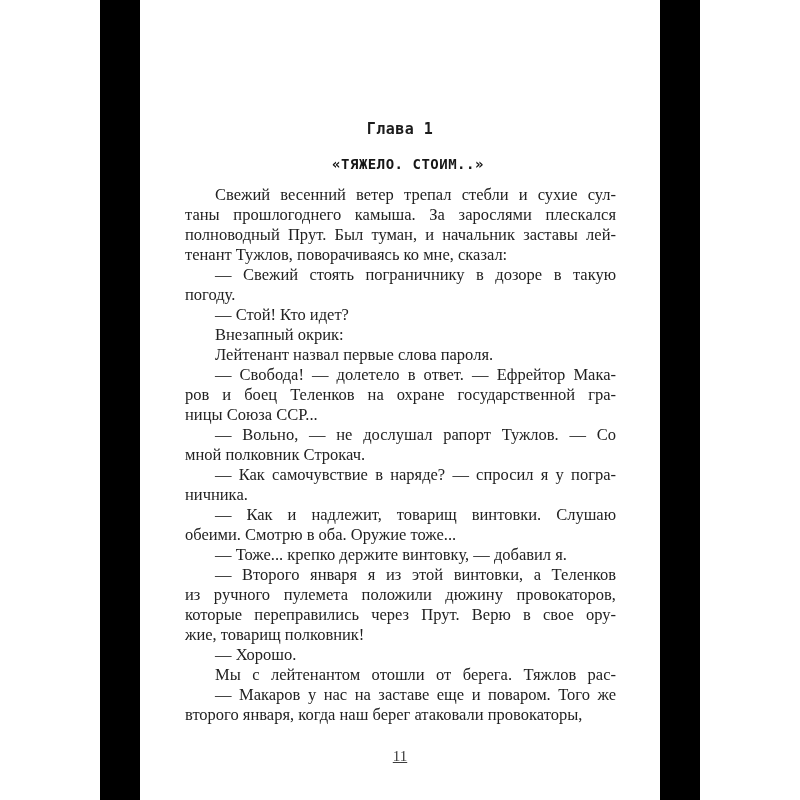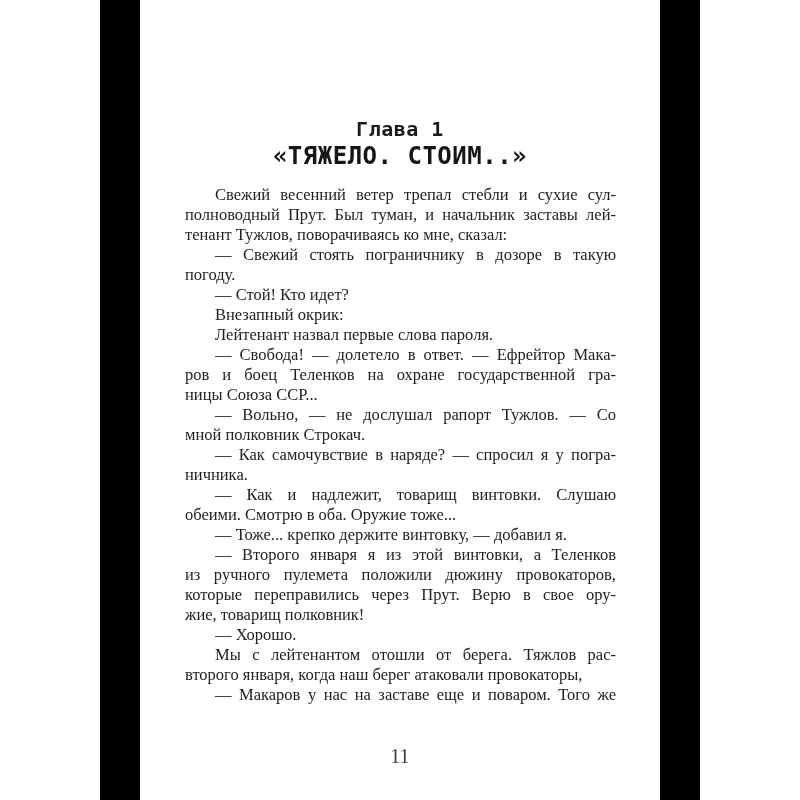--- a/index.html
+++ b/index.html
@@ -34,35 +34,35 @@
   }
   .chapter {
     position: absolute;
     top: 119px;
     left: 0;
     width: 100%;
     margin: 0;
     text-align: center;
     font-family: "DejaVu Sans Mono", monospace;
     font-weight: bold;
-    font-size: 20px;
+    font-size: 15px;
     line-height: 20px;
     color: #1c1c1c;
     letter-spacing: 0.5px;
   }
   .title {
     position: absolute;
     top: 144px;
     left: 0;
     width: 100%;
-    margin: 0;
+    margin: 8px;
     text-align: center;
     font-family: "DejaVu Sans Mono", monospace;
     font-weight: bold;
-    font-size: 24px;
+    font-size: 14px;
     line-height: 24px;
     color: #161616;
     letter-spacing: 0.5px;
   }
   .body-text {
     position: absolute;
     left: 45px;
     top: 185px;
     width: 431px;
     color: #222222;
@@ -76,36 +76,38 @@
     white-space: nowrap;
   }
   .line.first { padding-left: 30px; }
   .line.last  { text-align-last: left; white-space: normal; }
   .pagenum {
     position: absolute;
     top: 747px;
     left: 0;
     width: 100%;
     text-align: center;
-    font-size: 20px;
+    font-size: 15px;
     line-height: 18px;
     color: #3c3c3c;
+    text-decoration: underline;
   }
 </style>
 </head>
 <body>
 
 <div class="canvas">
   <div class="edge-bar left"></div>
   <div class="edge-bar right"></div>
   <div class="page">
     <h2 class="chapter">Глава 1</h2>
     <h1 class="title">«ТЯЖЕЛО. СТОИМ..»</h1>
     <div class="body-text">
         <div class="line first">Свежий весенний ветер трепал стебли и сухие сул-</div>
+        <div class="line">таны прошлогоднего камыша. За зарослями плескался</div>
         <div class="line">полноводный Прут. Был туман, и начальник заставы лей-</div>
         <div class="line last">тенант Тужлов, поворачиваясь ко мне, сказал:</div>
         <div class="line first">— Свежий стоять пограничнику в дозоре в такую</div>
         <div class="line last">погоду.</div>
         <div class="line first last">— Стой! Кто идет?</div>
         <div class="line first last">Внезапный окрик:</div>
         <div class="line first last">Лейтенант назвал первые слова пароля.</div>
         <div class="line first">— Свобода! — долетело в ответ. — Ефрейтор Мака-</div>
         <div class="line">ров и боец Теленков на охране государственной гра-</div>
         <div class="line last">ницы Союза ССР...</div>
@@ -115,18 +117,18 @@
         <div class="line last">ничника.</div>
         <div class="line first">— Как и надлежит, товарищ винтовки. Слушаю</div>
         <div class="line last">обеими. Смотрю в оба. Оружие тоже...</div>
         <div class="line first last">— Тоже... крепко держите винтовку, — добавил я.</div>
         <div class="line first">— Второго января я из этой винтовки, а Теленков</div>
         <div class="line">из ручного пулемета положили дюжину провокаторов,</div>
         <div class="line">которые переправились через Прут. Верю в свое ору-</div>
         <div class="line last">жие, товарищ полковник!</div>
         <div class="line first last">— Хорошо.</div>
         <div class="line first">Мы с лейтенантом отошли от берега. Тяжлов рас-</div>
+        <div class="line first">— Макаров у нас на заставе еще и поваром. Того же</div>
         <div class="line last">второго января, когда наш берег атаковали провокаторы,</div>
-        <div class="line first">— Макаров у нас на заставе еще и поваром. Того же</div>
       </div>
     <div class="pagenum">11</div>
   </div>
 </div>
 
 </body></html>

